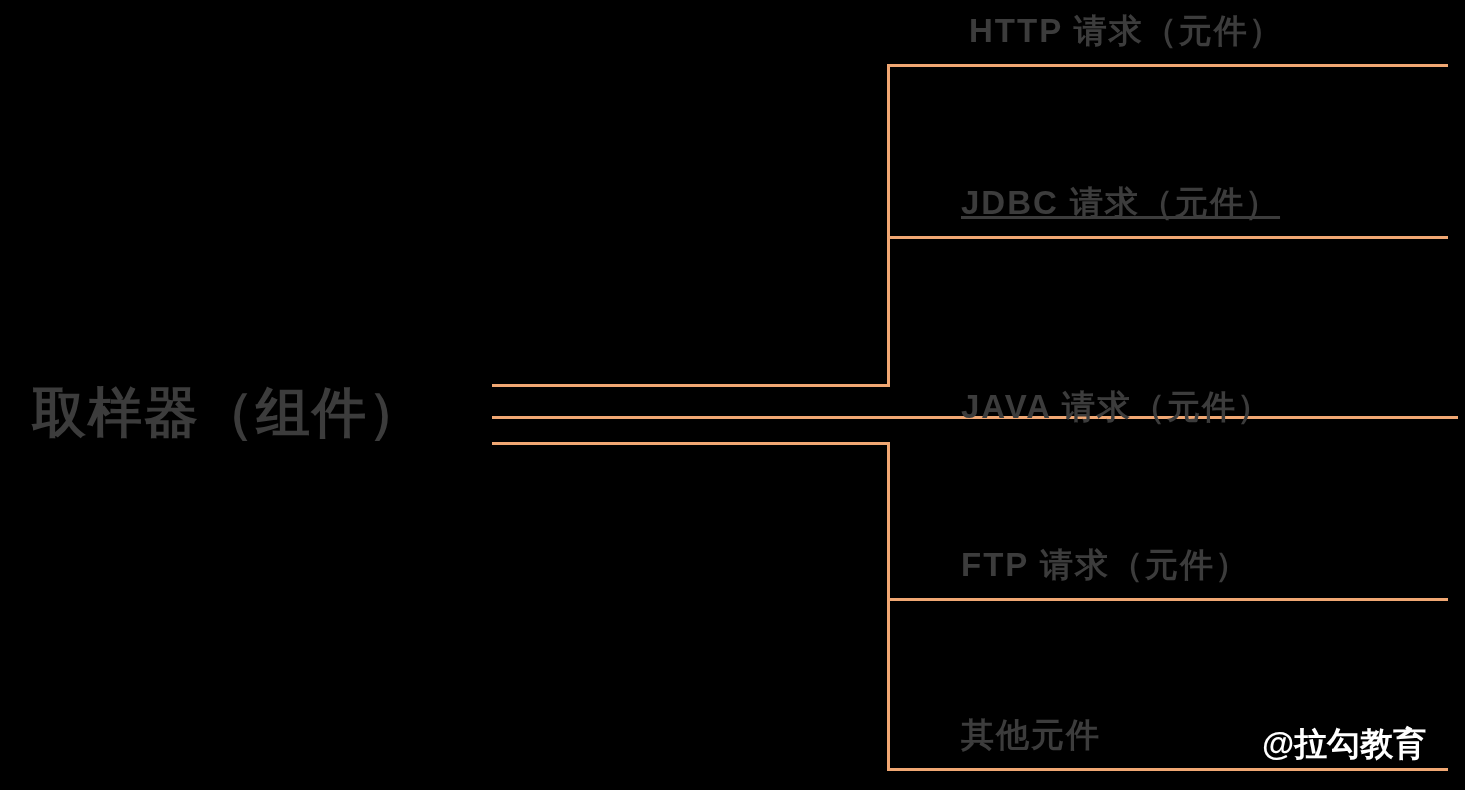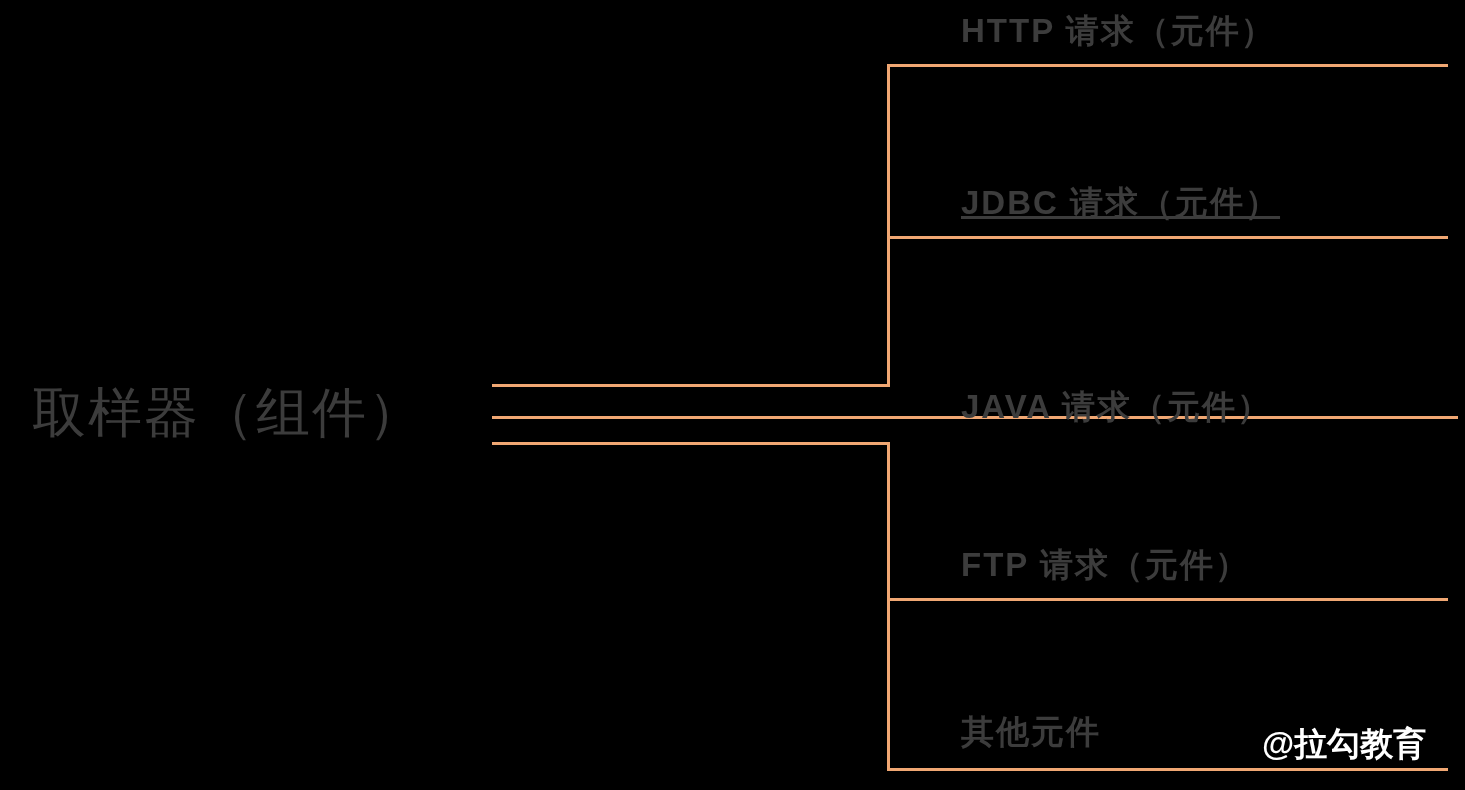--- a/index.html
+++ b/index.html
@@ -11,40 +11,40 @@
     background: var(--background, #000000);
     overflow: hidden;
     font-family: "Liberation Sans", "DejaVu Sans", sans-serif;
   }
   .root-label {
     position: absolute;
     left: 32px;
     top: 380px;
     font-size: 54px;
     line-height: 64px;
-    font-weight: 400;
+    font-weight: 700;
     letter-spacing: 2px;
     color: var(--label, #3C3C3C);
     white-space: nowrap;
   }
   .branch-label {
     position: absolute;
     left: 961px;
     font-size: 33px;
     line-height: 42px;
     font-weight: 700;
     letter-spacing: 2px;
     color: var(--label, #3C3C3C);
     white-space: nowrap;
   }
-  .branch-label.http  { top: 10px; }
+  .branch-label.http  { top: 10px; margin-left: 8px; }
   .branch-label.jdbc  { top: 182px; text-decoration: underline; }
   .branch-label.java  { top: 362px; margin-top: 24px; }
   .branch-label.ftp   { top: 544px; text-align: right; }
-  .branch-label.other { top: 714px; font-family: Liberation Mono, monospace; }
+  .branch-label.other { top: 714px; }
   .line {
     position: absolute;
     background: var(--line, #F0A773);
   }
   .hline { height: 3px; }
   .vline { width: 3px; }
   .l-root-top    { left: 492px; top: 384px; width: 398px; }
   .l-root-mid    { left: 492px; top: 416px; width: 966px; }
   .l-root-bottom { left: 492px; top: 442px; width: 398px; }
   .l-vert-top    { left: 887px; top: 64px;  height: 323px; }

